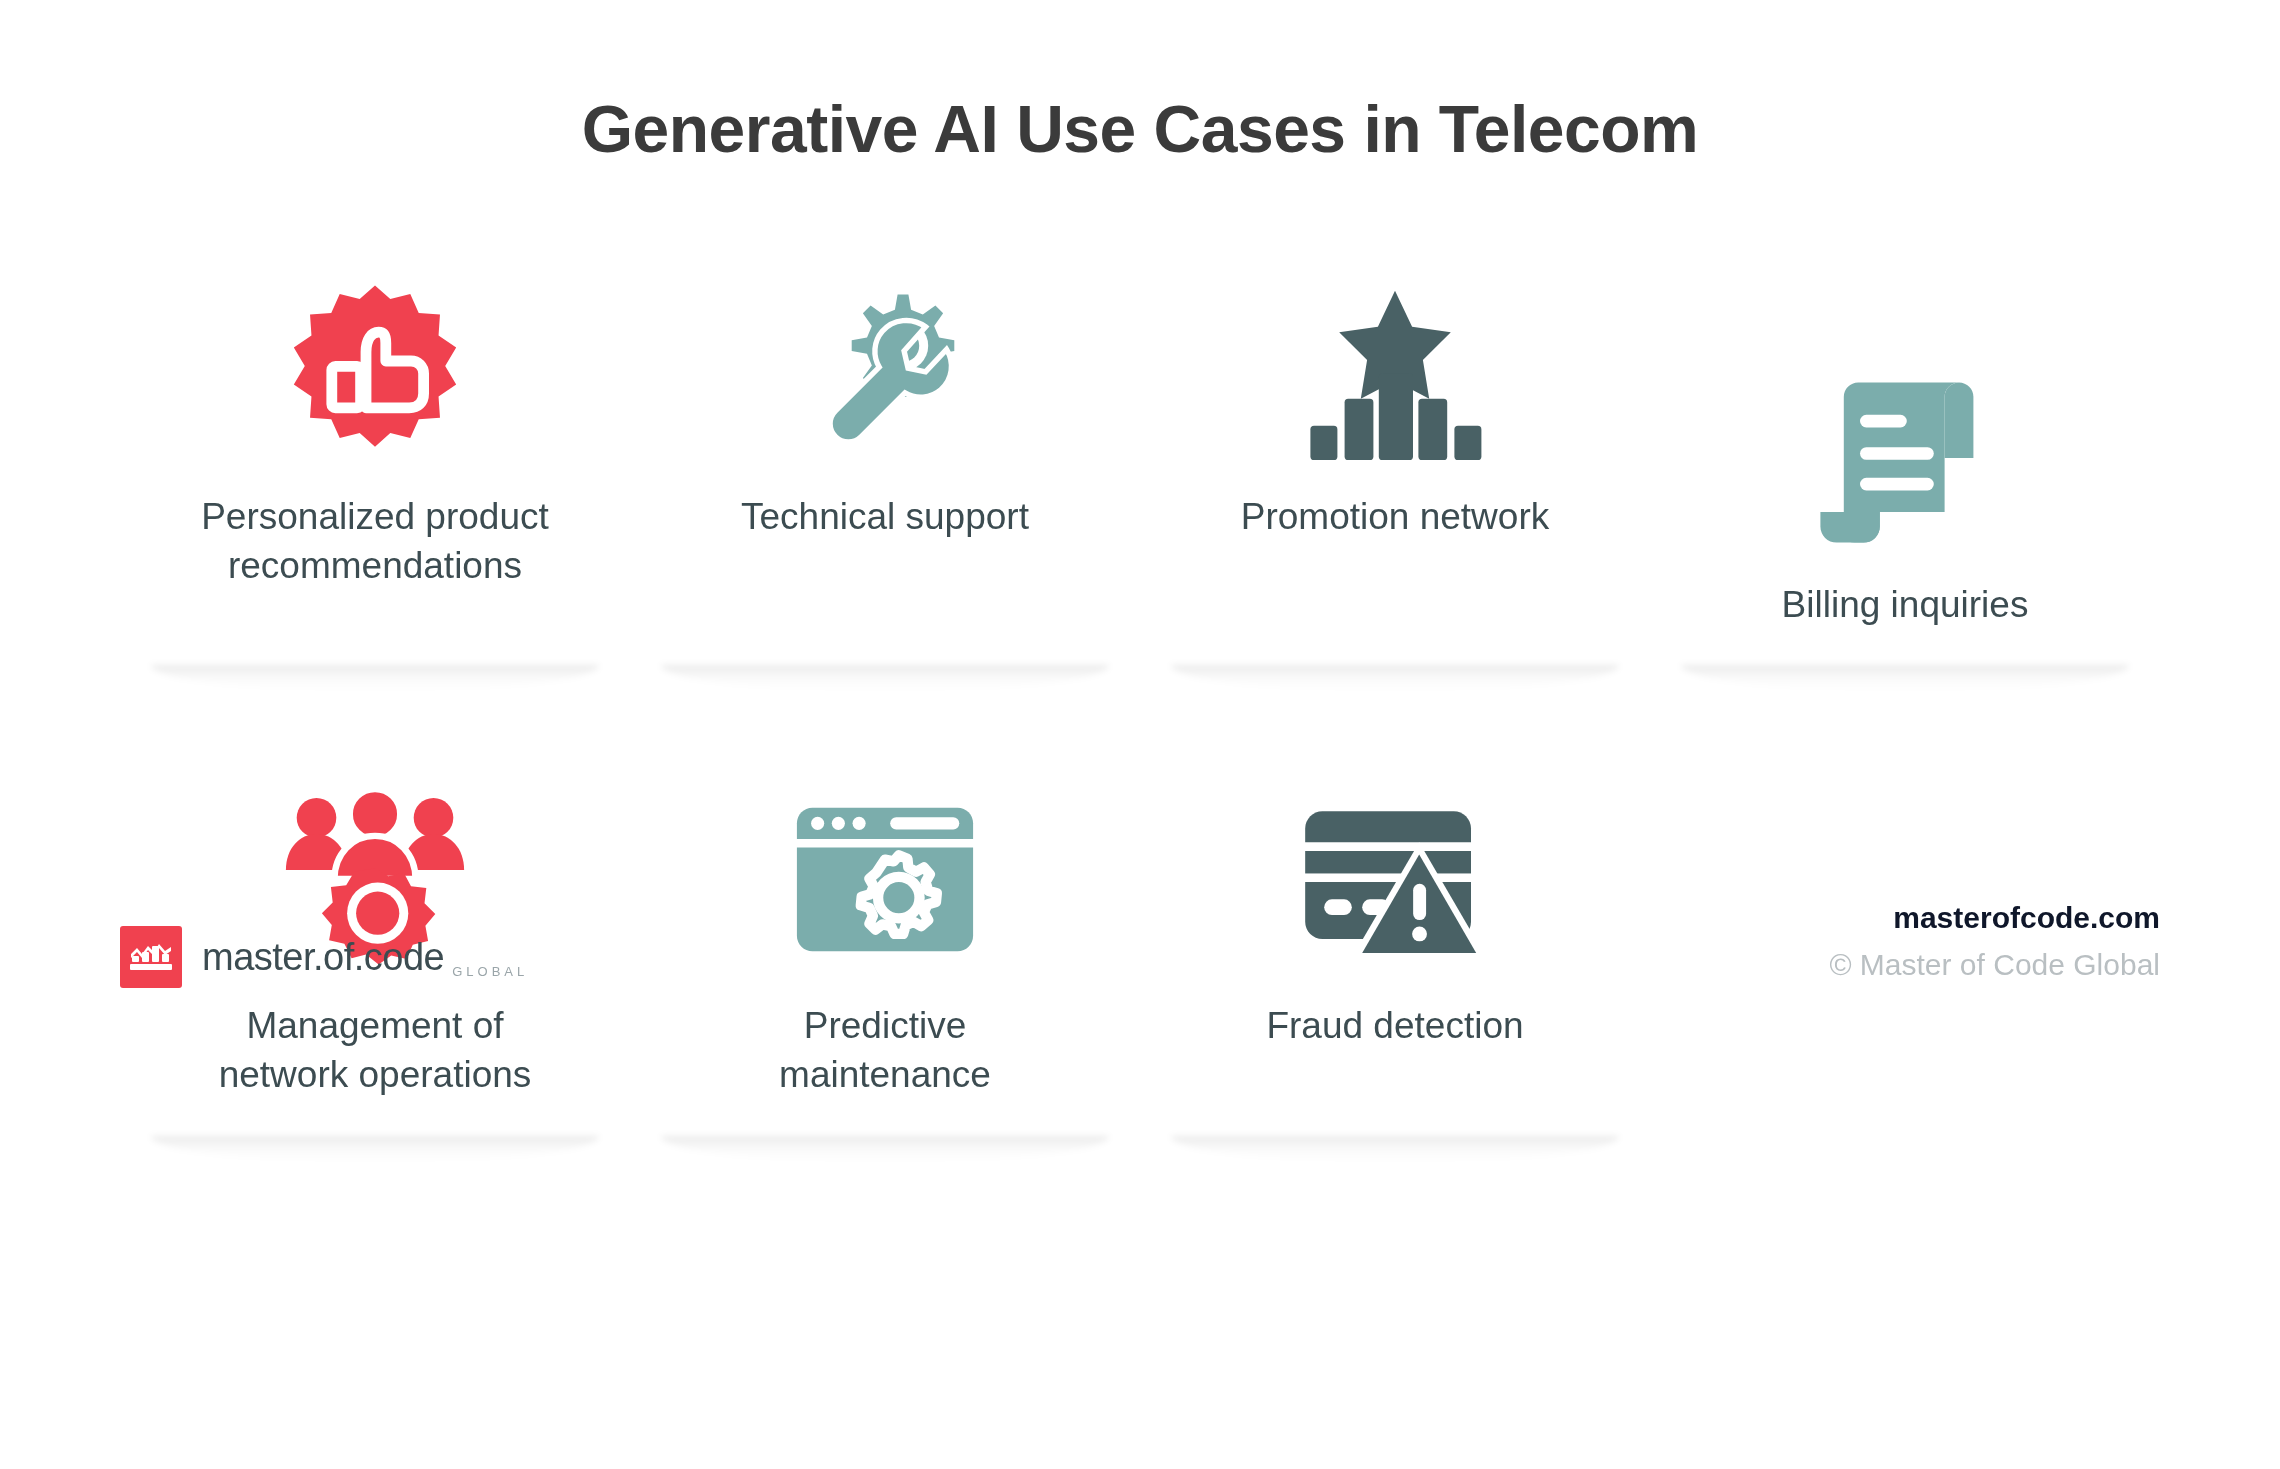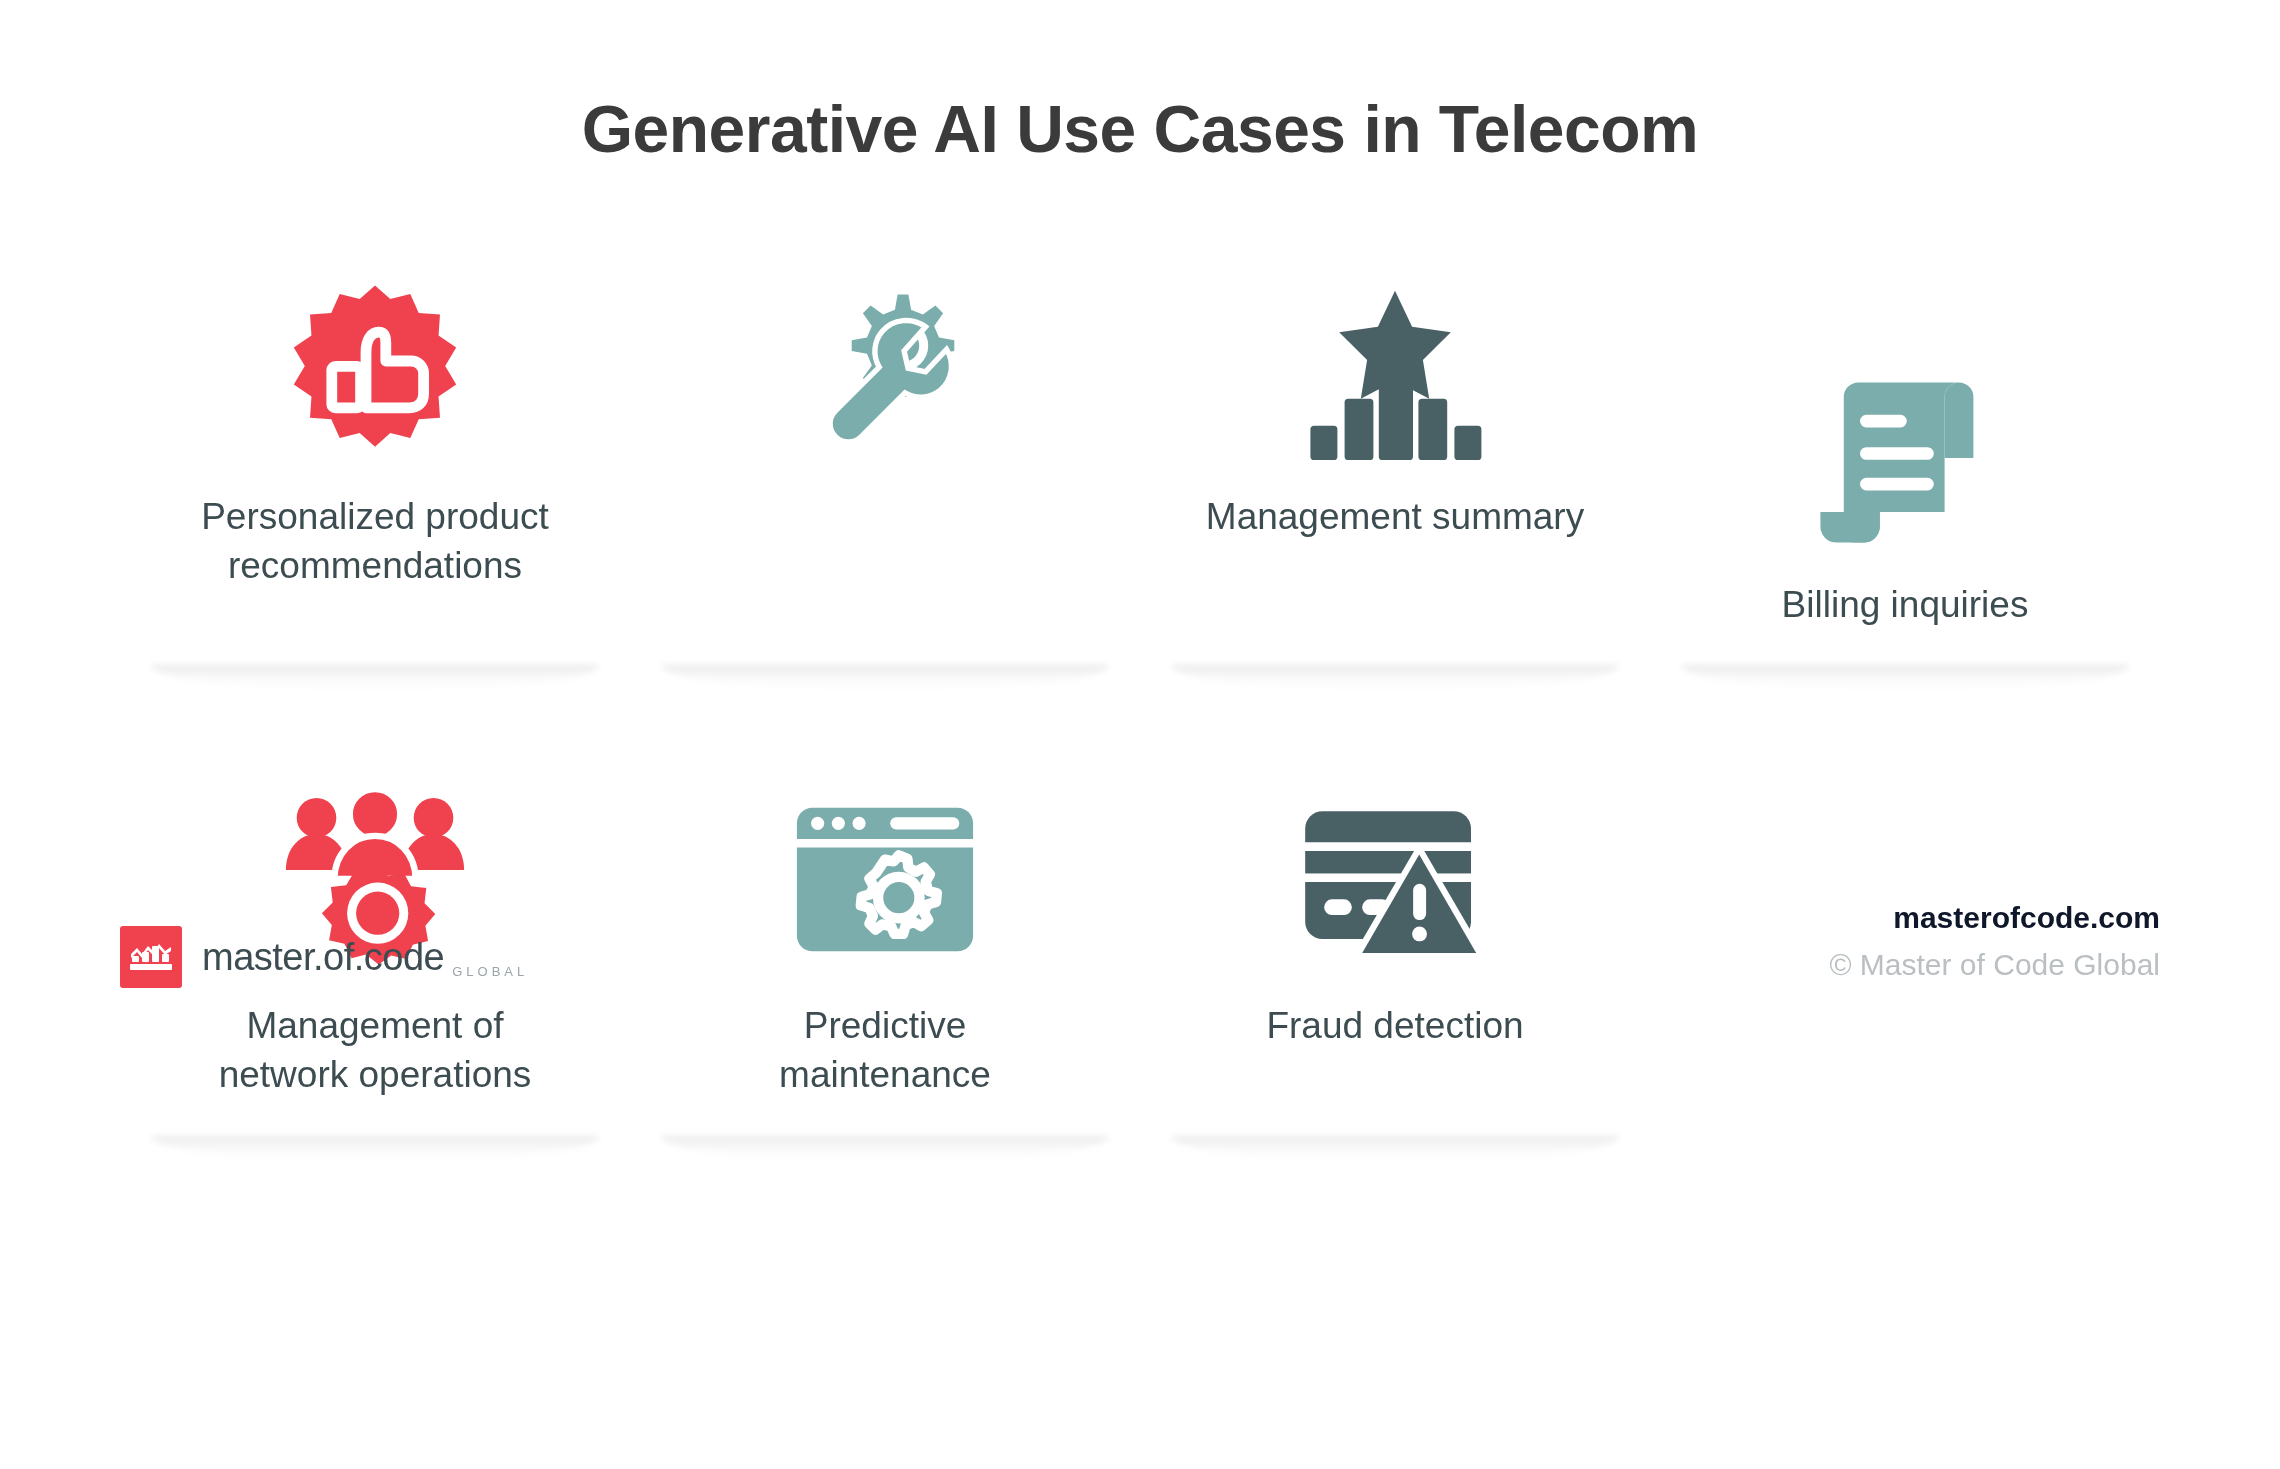--- a/index.html
+++ b/index.html
@@ -169,40 +169,41 @@
         <div class="icon-wrap">
           <svg width="180" height="180" viewBox="0 0 100 100" aria-hidden="true">
             <g fill="#7BADAC">
               <path d="M57 8 L63 8 L64.5 16.5 L71 19.2 L78 14.2 L82.3 18.5 L77.3 25.5 L80 32 L88.5 33.5 L88.5 39.5 L80 41 L77.3 47.5 L82.3 54.5 L78 58.8 L71 53.8 L64.5 56.5 L63 65 L57 65 L55.5 56.5 L49 53.8 L42 58.8 L37.7 54.5 L42.7 47.5 L40 41 L31.5 39.5 L31.5 33.5 L40 32 L42.7 25.5 L37.7 18.5 L42 14.2 L49 19.2 L55.5 16.5 Z"></path>
               <circle cx="60" cy="36.5" r="14" fill="#ffffff"></circle>
               <circle cx="60" cy="36.5" r="9" fill="#7BADAC"></circle>
               <path d="M72.5 26 C65 20.5 54.5 21.5 48.5 28.5 C43.5 34.3 43.2 42.3 46.8 48.4 L22.5 72.7 C18.5 76.7 18.5 83 22.5 87 C26.5 91 32.8 91 36.8 87 L61.1 62.7 C67.2 66.3 75.2 66 81 61 C87.5 55.3 88.8 45.9 84.2 38.6 L72.5 51 L62.8 49 L60.6 39.4 Z" fill="#7BADAC" stroke="#ffffff" stroke-width="3"></path>
             </g>
           </svg>
         </div>
+        <div class="label">Technical support</div>
       </div>
       <div class="divider"></div>
     </div>
 
 
     <div class="cell row1">
       <div class="cell-inner">
         <div class="icon-wrap">
           <svg width="180" height="180" viewBox="0 0 100 100" aria-hidden="true">
             <g fill="#496165">
               <path d="M50 6 L59.5 26 L81 29 L65.5 44.5 L69 66 L50 56 L31 66 L34.5 44.5 L19 29 L40.5 26 Z"></path>
               <rect x="3" y="81" width="15" height="19" rx="2"></rect>
               <rect x="22" y="66" width="16" height="34" rx="2"></rect>
               <rect x="41" y="52" width="19" height="48" rx="2"></rect>
               <rect x="63" y="66" width="16" height="34" rx="2"></rect>
               <rect x="83" y="81" width="15" height="19" rx="2"></rect>
             </g>
           </svg>
         </div>
-        <div class="label">Management summary</div>
+        <div class="label">Promotion network</div>
       </div>
       <div class="divider"></div>
     </div>
 
     <div class="cell row2" style="padding-top:88px;">
       <div class="cell-inner">
         <div class="icon-wrap">
           <svg width="180" height="180" viewBox="0 0 100 100" aria-hidden="true">
             <g fill="#7BADAC">
               <path d="M16 16 C16 11.6 19.6 8 24 8 L80 8 C75.6 8 72 11.6 72 16 L72 80 L36 80 L36 88 C36 93 32 97 27 97 L22 97 C17 97 13 93 13 88 L13 80 L16 80 Z"></path>

